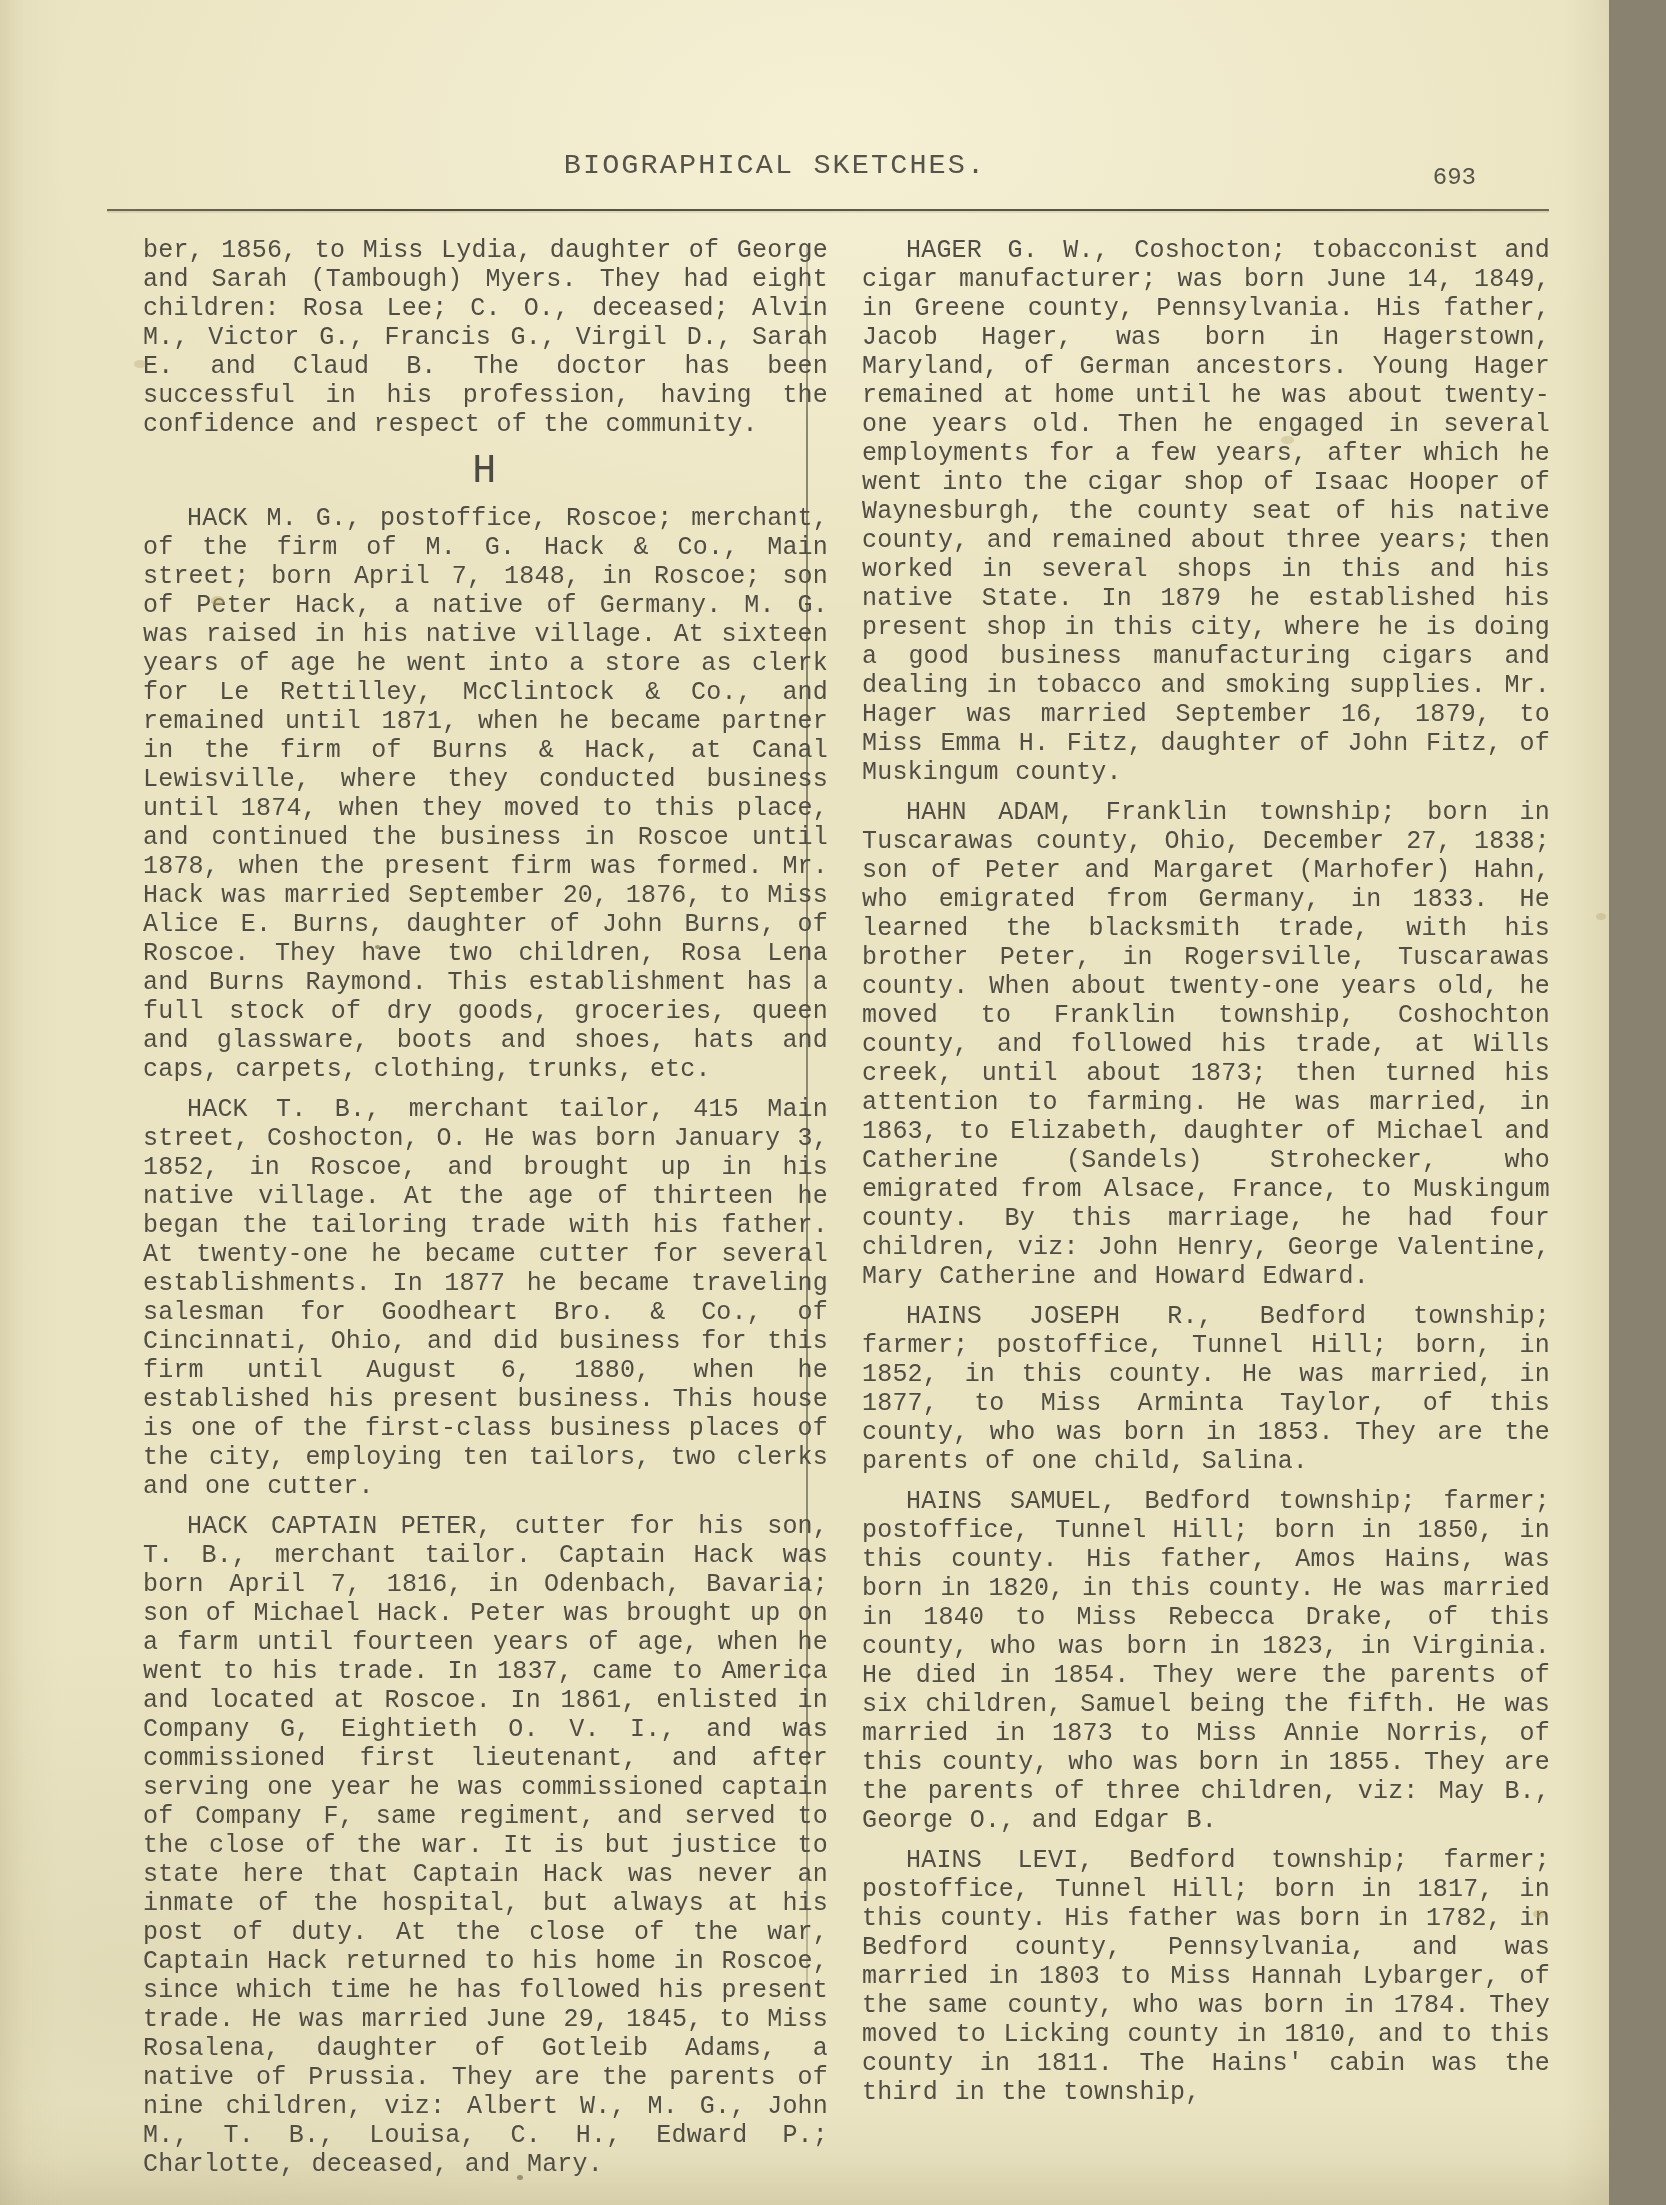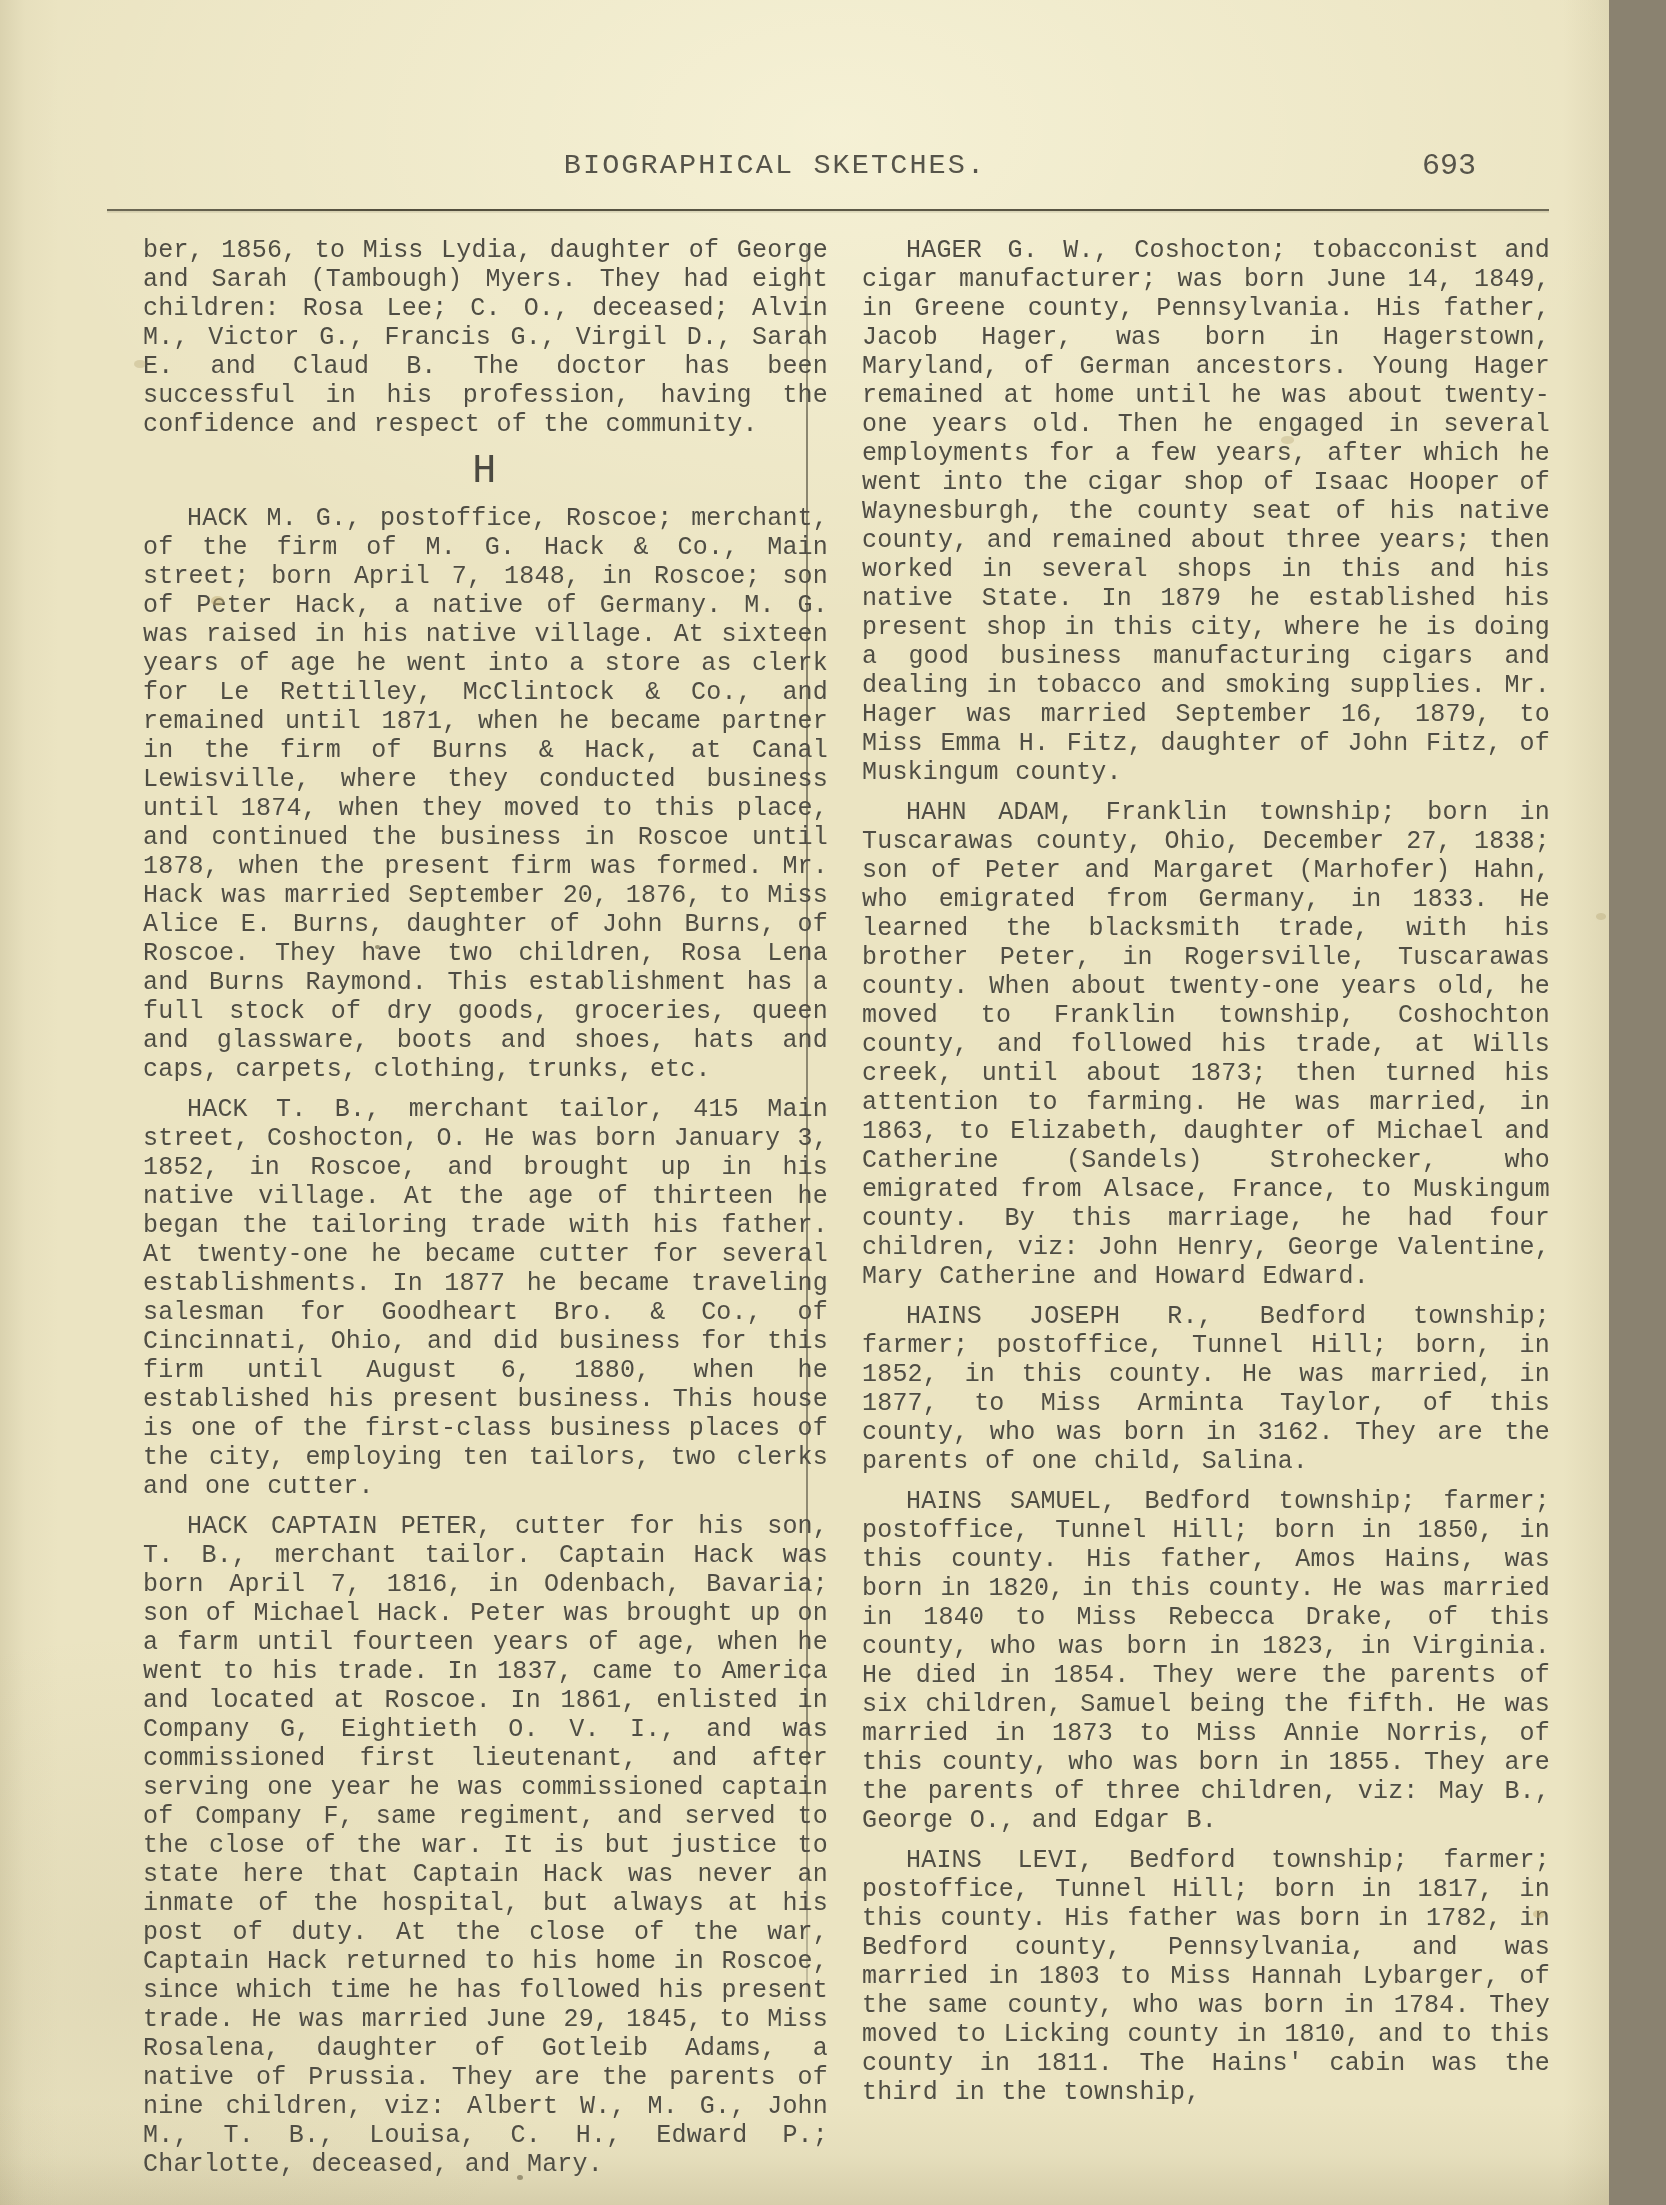--- a/index.html
+++ b/index.html
@@ -38,25 +38,25 @@
     left: 549px;
     width: 452px;
     text-align: center;
     font-size: 28.5px;
     letter-spacing: 2.1px;
     color: #56544a;
     white-space: nowrap;
   }
   .page-number {
     position: absolute;
-    top: 149px;
+    top: 164px;
     left: 1384px;
     width: 92px;
     text-align: right;
-    font-size: 30px;
+    font-size: 24px;
     color: #56544a;
   }
   .head-rule {
     position: absolute;
     top: 209px;
     left: 107px;
     width: 1442px;
     height: 1.7px;
     background: linear-gradient(90deg, #6d6955, #514d3c 20%, #5d5947 55%, #514d3c 80%, #6d6955);
     box-shadow: 0 1.7px 0 rgba(110,104,80,0.18);
@@ -111,21 +111,21 @@
   <div class="column left">
       <p class="continuation">ber, 1856, to Miss Lydia, daughter of George and Sarah (Tambough) Myers. They had eight children: Rosa Lee; C. O., deceased; Alvin M., Victor G., Francis G., Virgil D., Sarah E. and Claud B. The doctor has been successful in his profession, having the confidence and respect of the community.</p>
       <p class="section-letter">H</p>
       <p class="entry">HACK M. G., postoffice, Roscoe; merchant, of the firm of M. G. Hack &amp; Co., Main street; born April 7, 1848, in Roscoe; son of Peter Hack, a native of Germany. M. G. was raised in his native village. At sixteen years of age he went into a store as clerk for Le Rettilley, McClintock &amp; Co., and remained until 1871, when he became partner in the firm of Burns &amp; Hack, at Canal Lewisville, where they conducted business until 1874, when they moved to this place, and continued the business in Roscoe until 1878, when the present firm was formed. Mr. Hack was married September 20, 1876, to Miss Alice E. Burns, daughter of John Burns, of Roscoe. They have two children, Rosa Lena and Burns Raymond. This establishment has a full stock of dry goods, groceries, queen and glassware, boots and shoes, hats and caps, carpets, clothing, trunks, etc.</p>
       <p class="entry">HACK T. B., merchant tailor, 415 Main street, Coshocton, O. He was born January 3, 1852, in Roscoe, and brought up in his native village. At the age of thirteen he began the tailoring trade with his father. At twenty-one he became cutter for several establishments. In 1877 he became traveling salesman for Goodheart Bro. &amp; Co., of Cincinnati, Ohio, and did business for this firm until August 6, 1880, when he established his present business. This house is one of the first-class business places of the city, employing ten tailors, two clerks and one cutter.</p>
       <p class="entry">HACK CAPTAIN PETER, cutter for his son, T. B., merchant tailor. Captain Hack was born April 7, 1816, in Odenbach, Bavaria; son of Michael Hack. Peter was brought up on a farm until fourteen years of age, when he went to his trade. In 1837, came to America and located at Roscoe. In 1861, enlisted in Company G, Eightieth O. V. I., and was commissioned first lieutenant, and after serving one year he was commissioned captain of Company F, same regiment, and served to the close of the war. It is but justice to state here that Captain Hack was never an inmate of the hospital, but always at his post of duty. At the close of the war, Captain Hack returned to his home in Roscoe, since which time he has followed his present trade. He was married June 29, 1845, to Miss Rosalena, daughter of Gotleib Adams, a native of Prussia. They are the parents of nine children, viz: Albert W., M. G., John M., T. B., Louisa, C. H., Edward P.; Charlotte, deceased, and Mary.</p>
     </div>
   <div class="column right">
       <p class="entry">HAGER G. W., Coshocton; tobacconist and cigar manufacturer; was born June 14, 1849, in Greene county, Pennsylvania. His father, Jacob Hager, was born in Hagerstown, Maryland, of German ancestors. Young Hager remained at home until he was about twenty-one years old. Then he engaged in several employments for a few years, after which he went into the cigar shop of Isaac Hooper of Waynesburgh, the county seat of his native county, and remained about three years; then worked in several shops in this and his native State. In 1879 he established his present shop in this city, where he is doing a good business manufacturing cigars and dealing in tobacco and smoking supplies. Mr. Hager was married September 16, 1879, to Miss Emma H. Fitz, daughter of John Fitz, of Muskingum county.</p>
       <p class="entry">HAHN ADAM, Franklin township; born in Tuscarawas county, Ohio, December 27, 1838; son of Peter and Margaret (Marhofer) Hahn, who emigrated from Germany, in 1833. He learned the blacksmith trade, with his brother Peter, in Rogersville, Tuscarawas county. When about twenty-one years old, he moved to Franklin township, Coshochton county, and followed his trade, at Wills creek, until about 1873; then turned his attention to farming. He was married, in 1863, to Elizabeth, daughter of Michael and Catherine (Sandels) Strohecker, who emigrated from Alsace, France, to Muskingum county. By this marriage, he had four children, viz: John Henry, George Valentine, Mary Catherine and Howard Edward.</p>
-      <p class="entry">HAINS JOSEPH R., Bedford township; farmer; postoffice, Tunnel Hill; born, in 1852, in this county. He was married, in 1877, to Miss Arminta Taylor, of this county, who was born in 3162. They are the parents of one child, Salina.</p>
+      <p class="entry">HAINS JOSEPH R., Bedford township; farmer; postoffice, Tunnel Hill; born, in 1852, in this county. He was married, in 1877, to Miss Arminta Taylor, of this county, who was born in 1853. They are the parents of one child, Salina.</p>
       <p class="entry">HAINS SAMUEL, Bedford township; farmer; postoffice, Tunnel Hill; born in 1850, in this county. His father, Amos Hains, was born in 1820, in this county. He was married in 1840 to Miss Rebecca Drake, of this county, who was born in 1823, in Virginia. He died in 1854. They were the parents of six children, Samuel being the fifth. He was married in 1873 to Miss Annie Norris, of this county, who was born in 1855. They are the parents of three children, viz: May B., George O., and Edgar B.</p>
       <p class="entry">HAINS LEVI, Bedford township; farmer; postoffice, Tunnel Hill; born in 1817, in this county. His father was born in 1782, in Bedford county, Pennsylvania, and was married in 1803 to Miss Hannah Lybarger, of the same county, who was born in 1784. They moved to Licking county in 1810, and to this county in 1811. The Hains' cabin was the third in the township,</p>
     </div>
 
   <div class="speck tan" style="left:211px; top:596px; width:13.4px; height:10px;"></div>
   <div class="speck faint" style="left:134px; top:360px; width:11.7px; height:8.4px;"></div>
   <div class="speck dark" style="left:375px; top:945px; width:5px; height:4.2px;"></div>
   <div class="speck dark" style="left:517px; top:2175px; width:5.9px; height:5px;"></div>
   <div class="speck faint" style="left:1281px; top:436px; width:12.6px; height:7.5px;"></div>
   <div class="speck faint" style="left:1596px; top:913px; width:10px; height:6.7px;"></div>

